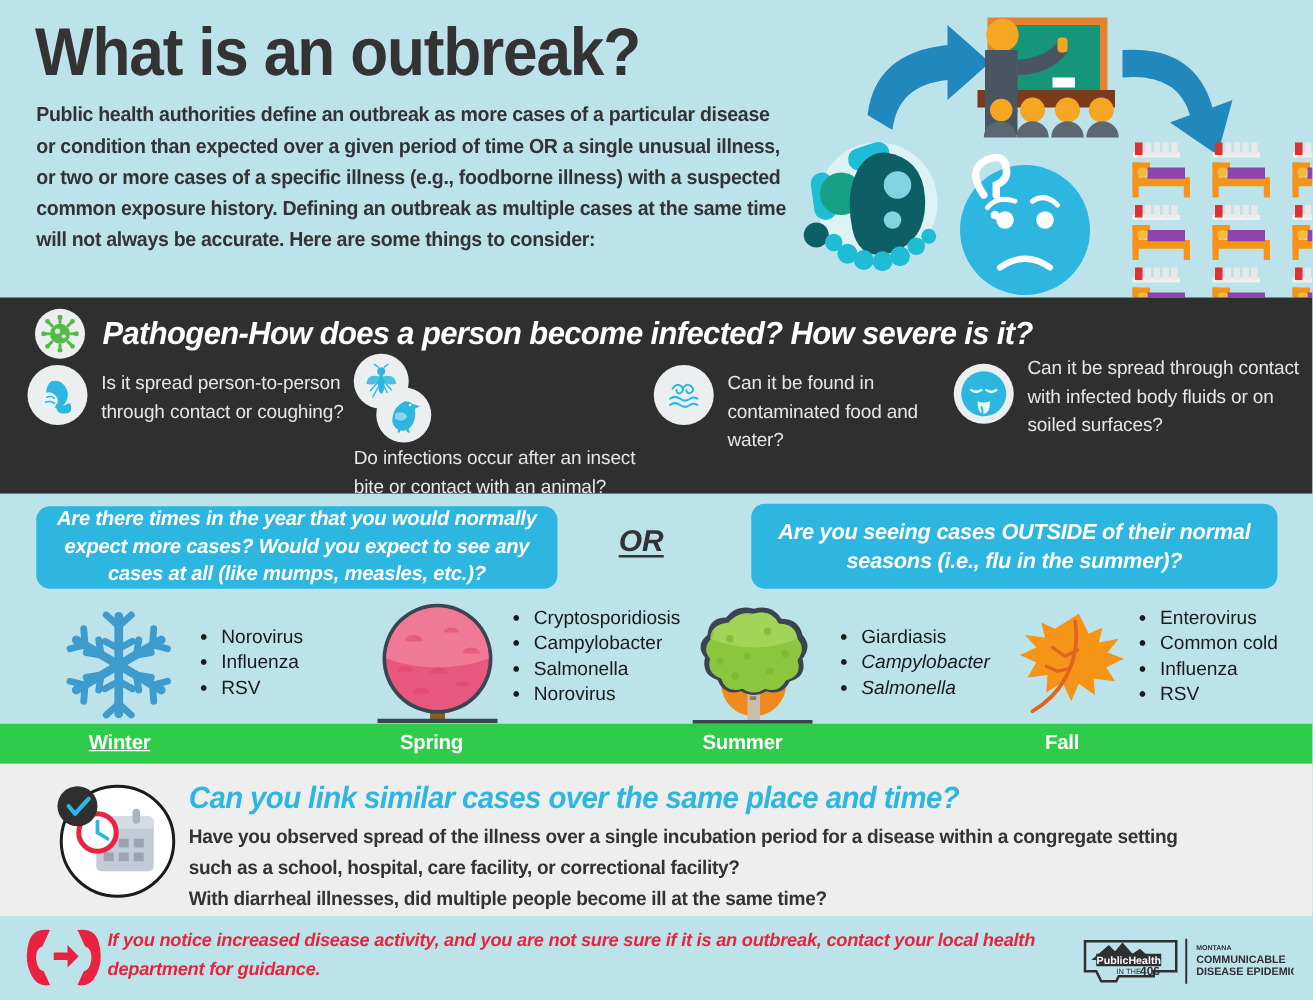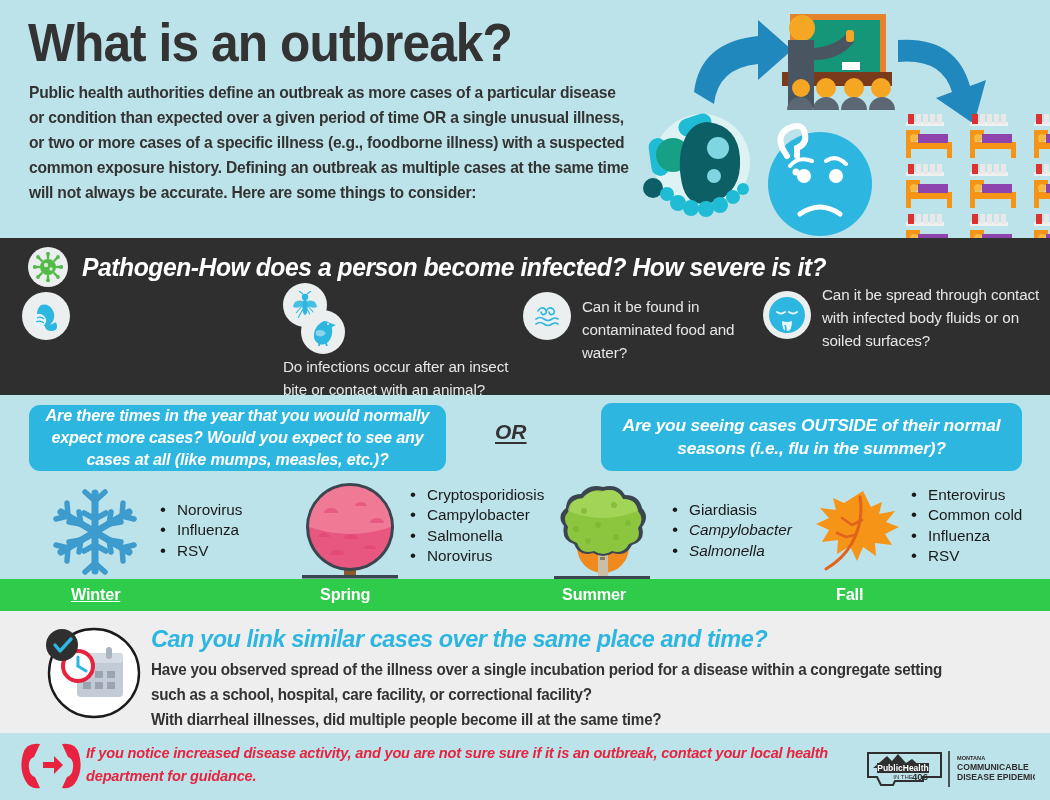--- a/index.html
+++ b/index.html
@@ -61,21 +61,21 @@
     position:absolute; background:#2cb6e0; border-radius:11px;
     color:#ffffff; font-style:italic; font-weight:bold;
     font-size:16.2px; line-height:1.35; text-align:center;
     display:flex; align-items:center; justify-content:center;
     padding:6px 14px; letter-spacing:-0.2px;
   }
   .qbox-left { left:29px; top:405px; width:417px; height:66px; }
   .qbox-right { left:601px; top:403px; width:421px; height:68px; font-size:17.4px; }
   .or-text {
     position:absolute; left:495px; top:420px;
-    font-size:21px; font-weight:bold; font-style:italic; color:#333333;
+    font-size:24px; font-weight:bold; font-style:italic; color:#333333;
     text-decoration:underline; text-underline-offset:3px;
   }
 
   
   .seasons { position:absolute; left:0; top:479px; width:1050px; height:100px; background:#bde3ea; }
   .season-col { position:absolute; top:0; height:100px; }
   .season-icon { position:absolute; }
   .season-list { position:absolute; list-style:none; }
   .season-list li {
     font-size:15.3px; color:#1a1a1a; line-height:1.33;
@@ -358,20 +358,21 @@
         <svg width="30" height="30" viewBox="0 0 30 30">
           <path d="M10 4 q7 -2 11 4 q4 6 1 12 q-3 6 -9 5 q-6 -1 -7 -8 q-1 -9 4 -13z" fill="#2cb6e0"></path>
           <path d="M4 14 q5 -3 9 1 q4 4 1 8 q-3 5 -8 3 q-5 -3 -2 -12z" fill="#e6f6fb"></path>
           <g stroke="#2cb6e0" stroke-width="1.3" fill="none">
             <path d="M6 17 q4 -2 7 1"></path>
               <path d="M5 21 q4 -2 8 1"></path>
           </g>
           <path d="M14 22 q5 3 9 0 q3 -2 3 4 q0 4 -6 4 q-7 0 -6 -8z" fill="#2cb6e0"></path>
         </svg>
       </div>
+      <div class="q-text" style="padding-top:3px;">Is it spread person-to-person through contact or coughing?</div>
     </div>
 
     <div class="q-item q2" style="top:45px;left:283px;flex-direction:column;">
       <div class="q-icon" style="width:64px;height:72px;position:relative;margin-right:6px;">
         <div class="circ" style="position:absolute;left:0;top:0;width:44px;height:44px;">
           <svg width="28" height="28" viewBox="0 0 28 28">
             <ellipse cx="14" cy="16" rx="2.6" ry="8" fill="#2cb6e0"></ellipse>
             <circle cx="14" cy="6" r="3.2" fill="#2cb6e0"></circle>
             <path d="M12 3 l-4 -3 M16 3 l4 -3" stroke="#2cb6e0" stroke-width="1.2"></path>
             <path d="M12 10 q-9 -2 -10 6 q6 2 10 -2z" fill="#2cb6e0" opacity="0.85"></path>

